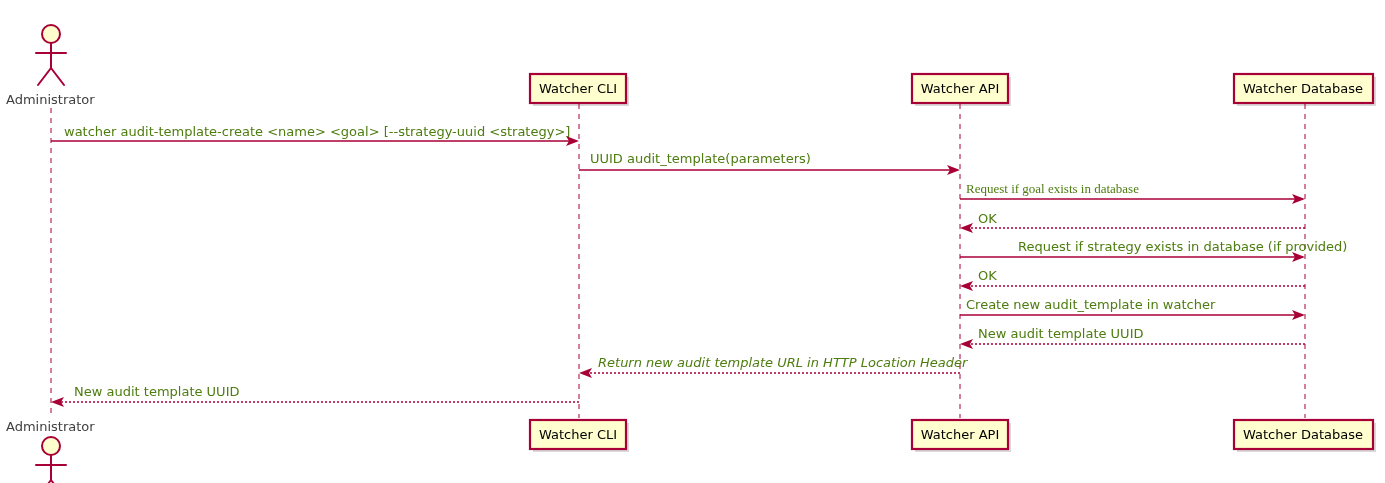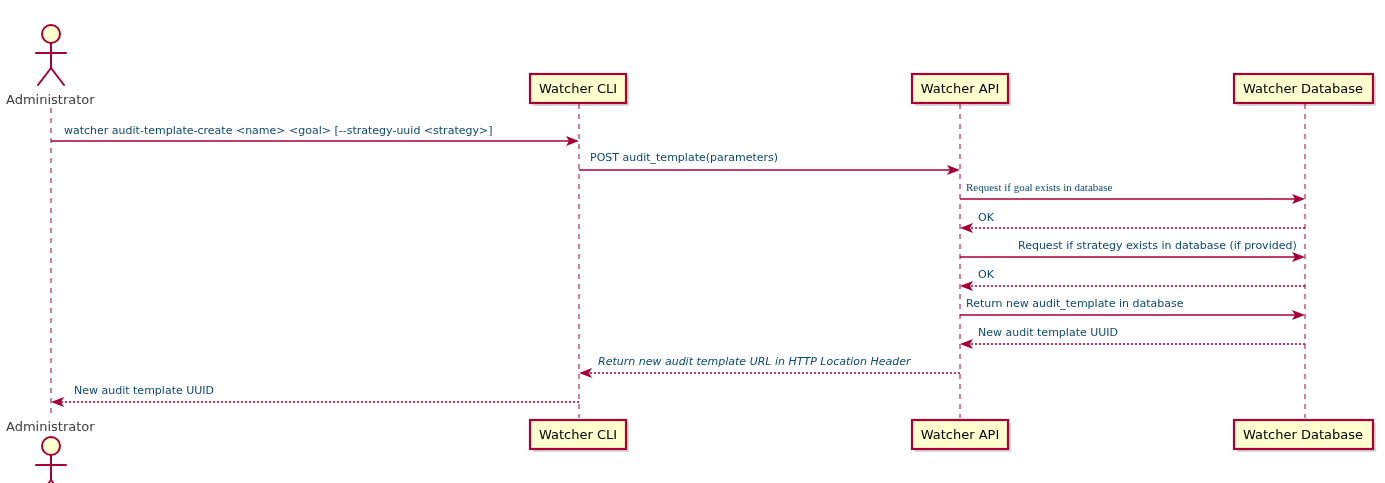--- a/index.html
+++ b/index.html
@@ -68,22 +68,22 @@
   .ptext {
     font-family: "DejaVu Sans", sans-serif;
     font-size: 13px;
     fill: #000000;
     dominant-baseline: middle;
     text-anchor: middle;
   }
   .label {
     position: absolute;
     font-family: "DejaVu Sans", sans-serif;
-    font-size: 11px;
-    color: #0c4a6e;
+    font-size: 13px;
+    color: #4d7c0f;
     white-space: nowrap;
     line-height: 1;
   }
   .actor-label {
     position: absolute;
     font-family: "DejaVu Sans", sans-serif;
     font-size: 13px;
     color: #404040;
     white-space: nowrap;
     line-height: 1;
@@ -202,23 +202,23 @@
       <line class="msg-dashed" x1="579" y1="380" x2="58" y2="380"></line>
       <polygon class="arrowhead" points="51,380 64,375 61,380 64,385"></polygon>
     </g>
 
   </svg>
 
   <div class="actor-label" style="left:6px; top:71px;">Administrator</div>
   <div class="actor-label" style="left:6px; top:398px;">Administrator</div>
 
   <div class="label" style="left:64px; top:103px;">watcher audit-template-create &lt;name&gt; &lt;goal&gt; [--strategy-uuid &lt;strategy&gt;]</div>
-  <div class="label" style="left:590px; top:130px;">POST audit_template(parameters)</div>
+  <div class="label" style="left:590px; top:130px;">UUID audit_template(parameters)</div>
   <div class="label" style="left:966px; top:160px;font-family:Liberation Serif, serif;">Request if goal exists in database</div>
   <div class="label" style="left:978px; top:190px;">OK</div>
   <div class="label" style="left:1018px; top:218px;text-align:right;">Request if strategy exists in database (if provided)</div>
   <div class="label" style="left:978px; top:247px;">OK</div>
-  <div class="label" style="left:966px; top:276px;">Return new audit_template in database</div>
+  <div class="label" style="left:966px; top:276px;">Create new audit_template in watcher</div>
   <div class="label" style="left:978px; top:305px;">New audit template UUID</div>
   <div class="label" style="left:598px; top:334px;font-style:italic;">Return new audit template URL in HTTP Location Header</div>
   <div class="label" style="left:74px; top:363px;">New audit template UUID</div>
 
 </div>
 
 </body></html>

